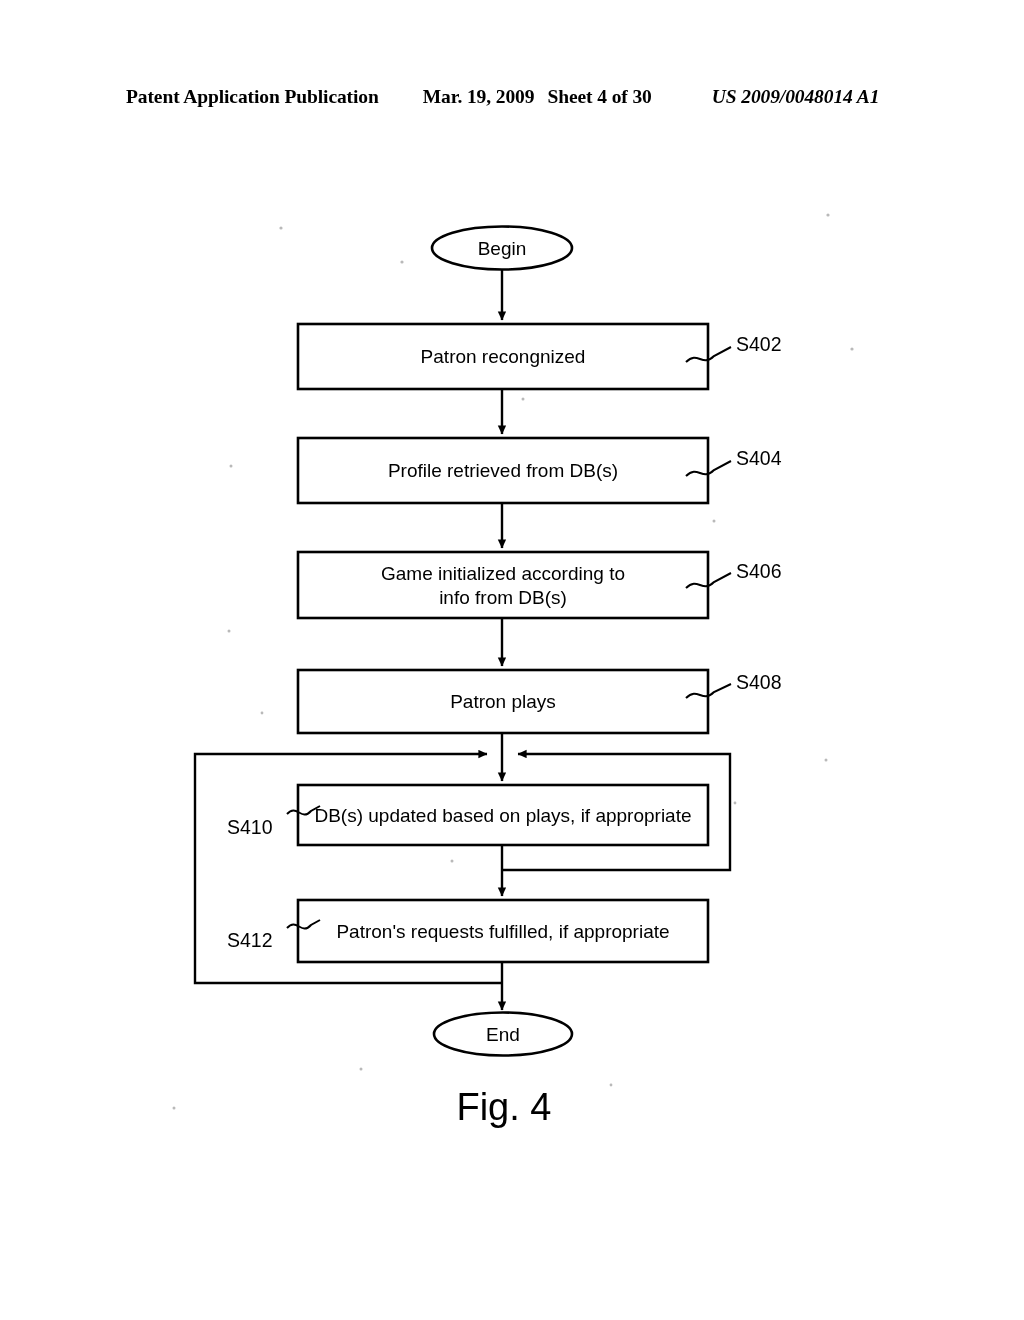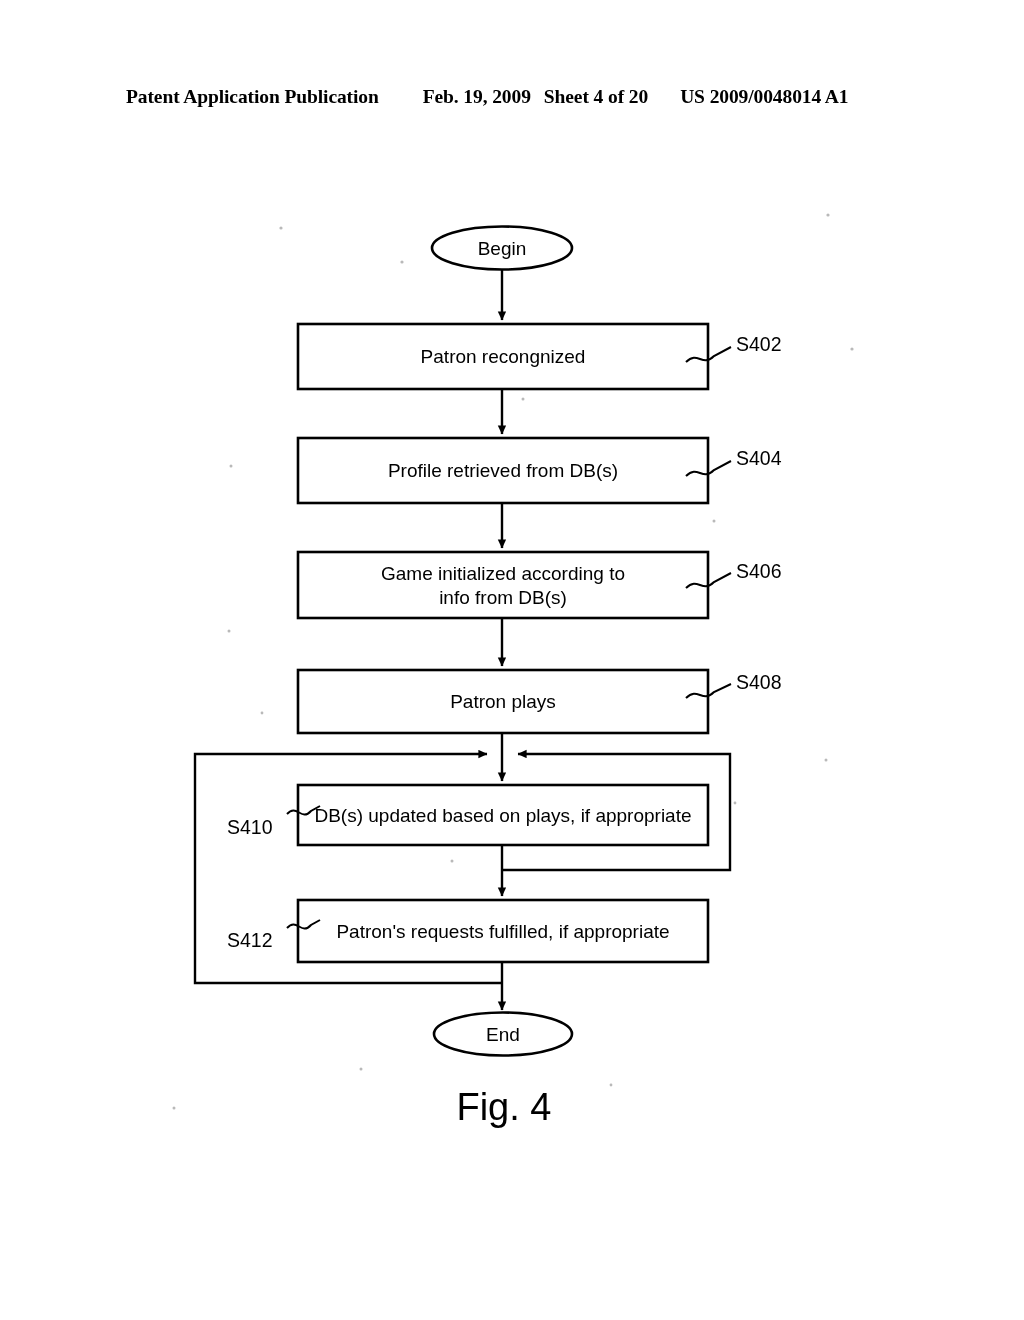--- a/index.html
+++ b/index.html
@@ -28,21 +28,21 @@
     align-items: center;
     font-family: "Liberation Serif", serif;
     font-weight: bold;
     font-size: 19.5px;
     letter-spacing: -0.1px;
     white-space: nowrap;
   }
   .hdr-pub      { flex: 0 0 auto; }
   .hdr-date     { flex: 0 0 auto; margin-left: 44px; }
   .hdr-sheet    { flex: 0 0 auto; margin-left: 13px; }
-  .hdr-patno    { flex: 0 0 auto; margin-left: 32px; }
+  .hdr-patno    { flex: 0 0 auto; margin-left: 60px; font-style: italic; }
 
   
   #figure-canvas {
     position: absolute;
     top: 0;
     left: 0;
     width: 1024px;
     height: 1320px;
   }
   #figure-canvas text {
@@ -82,22 +82,22 @@
   }
   .speck {
     fill: #b9b9b9;
   }
 </style>
 </head>
 <body>
 
 <div class="page-header">
   <span class="hdr-pub">Patent Application Publication</span>
-  <span class="hdr-date">Feb. 19, 2009</span>
-  <span class="hdr-sheet">Sheet 4 of 20</span>
+  <span class="hdr-date">Mar. 19, 2009</span>
+  <span class="hdr-sheet">Sheet 4 of 30</span>
   <span class="hdr-patno">US 2009/0048014 A1</span>
 </div>
 
 <svg id="figure-canvas" viewBox="0 0 1024 1320">
 
   <defs>
     <marker id="arrow" markerWidth="11" markerHeight="11" refX="8.6" refY="4.2" orient="auto" markerUnits="userSpaceOnUse">
       <path d="M0,0 L9,4.2 L0,8.4 Z" fill="#000000"></path>
     </marker>
     <marker id="arrowR" markerWidth="11" markerHeight="11" refX="8.6" refY="4.2" orient="auto" markerUnits="userSpaceOnUse">

